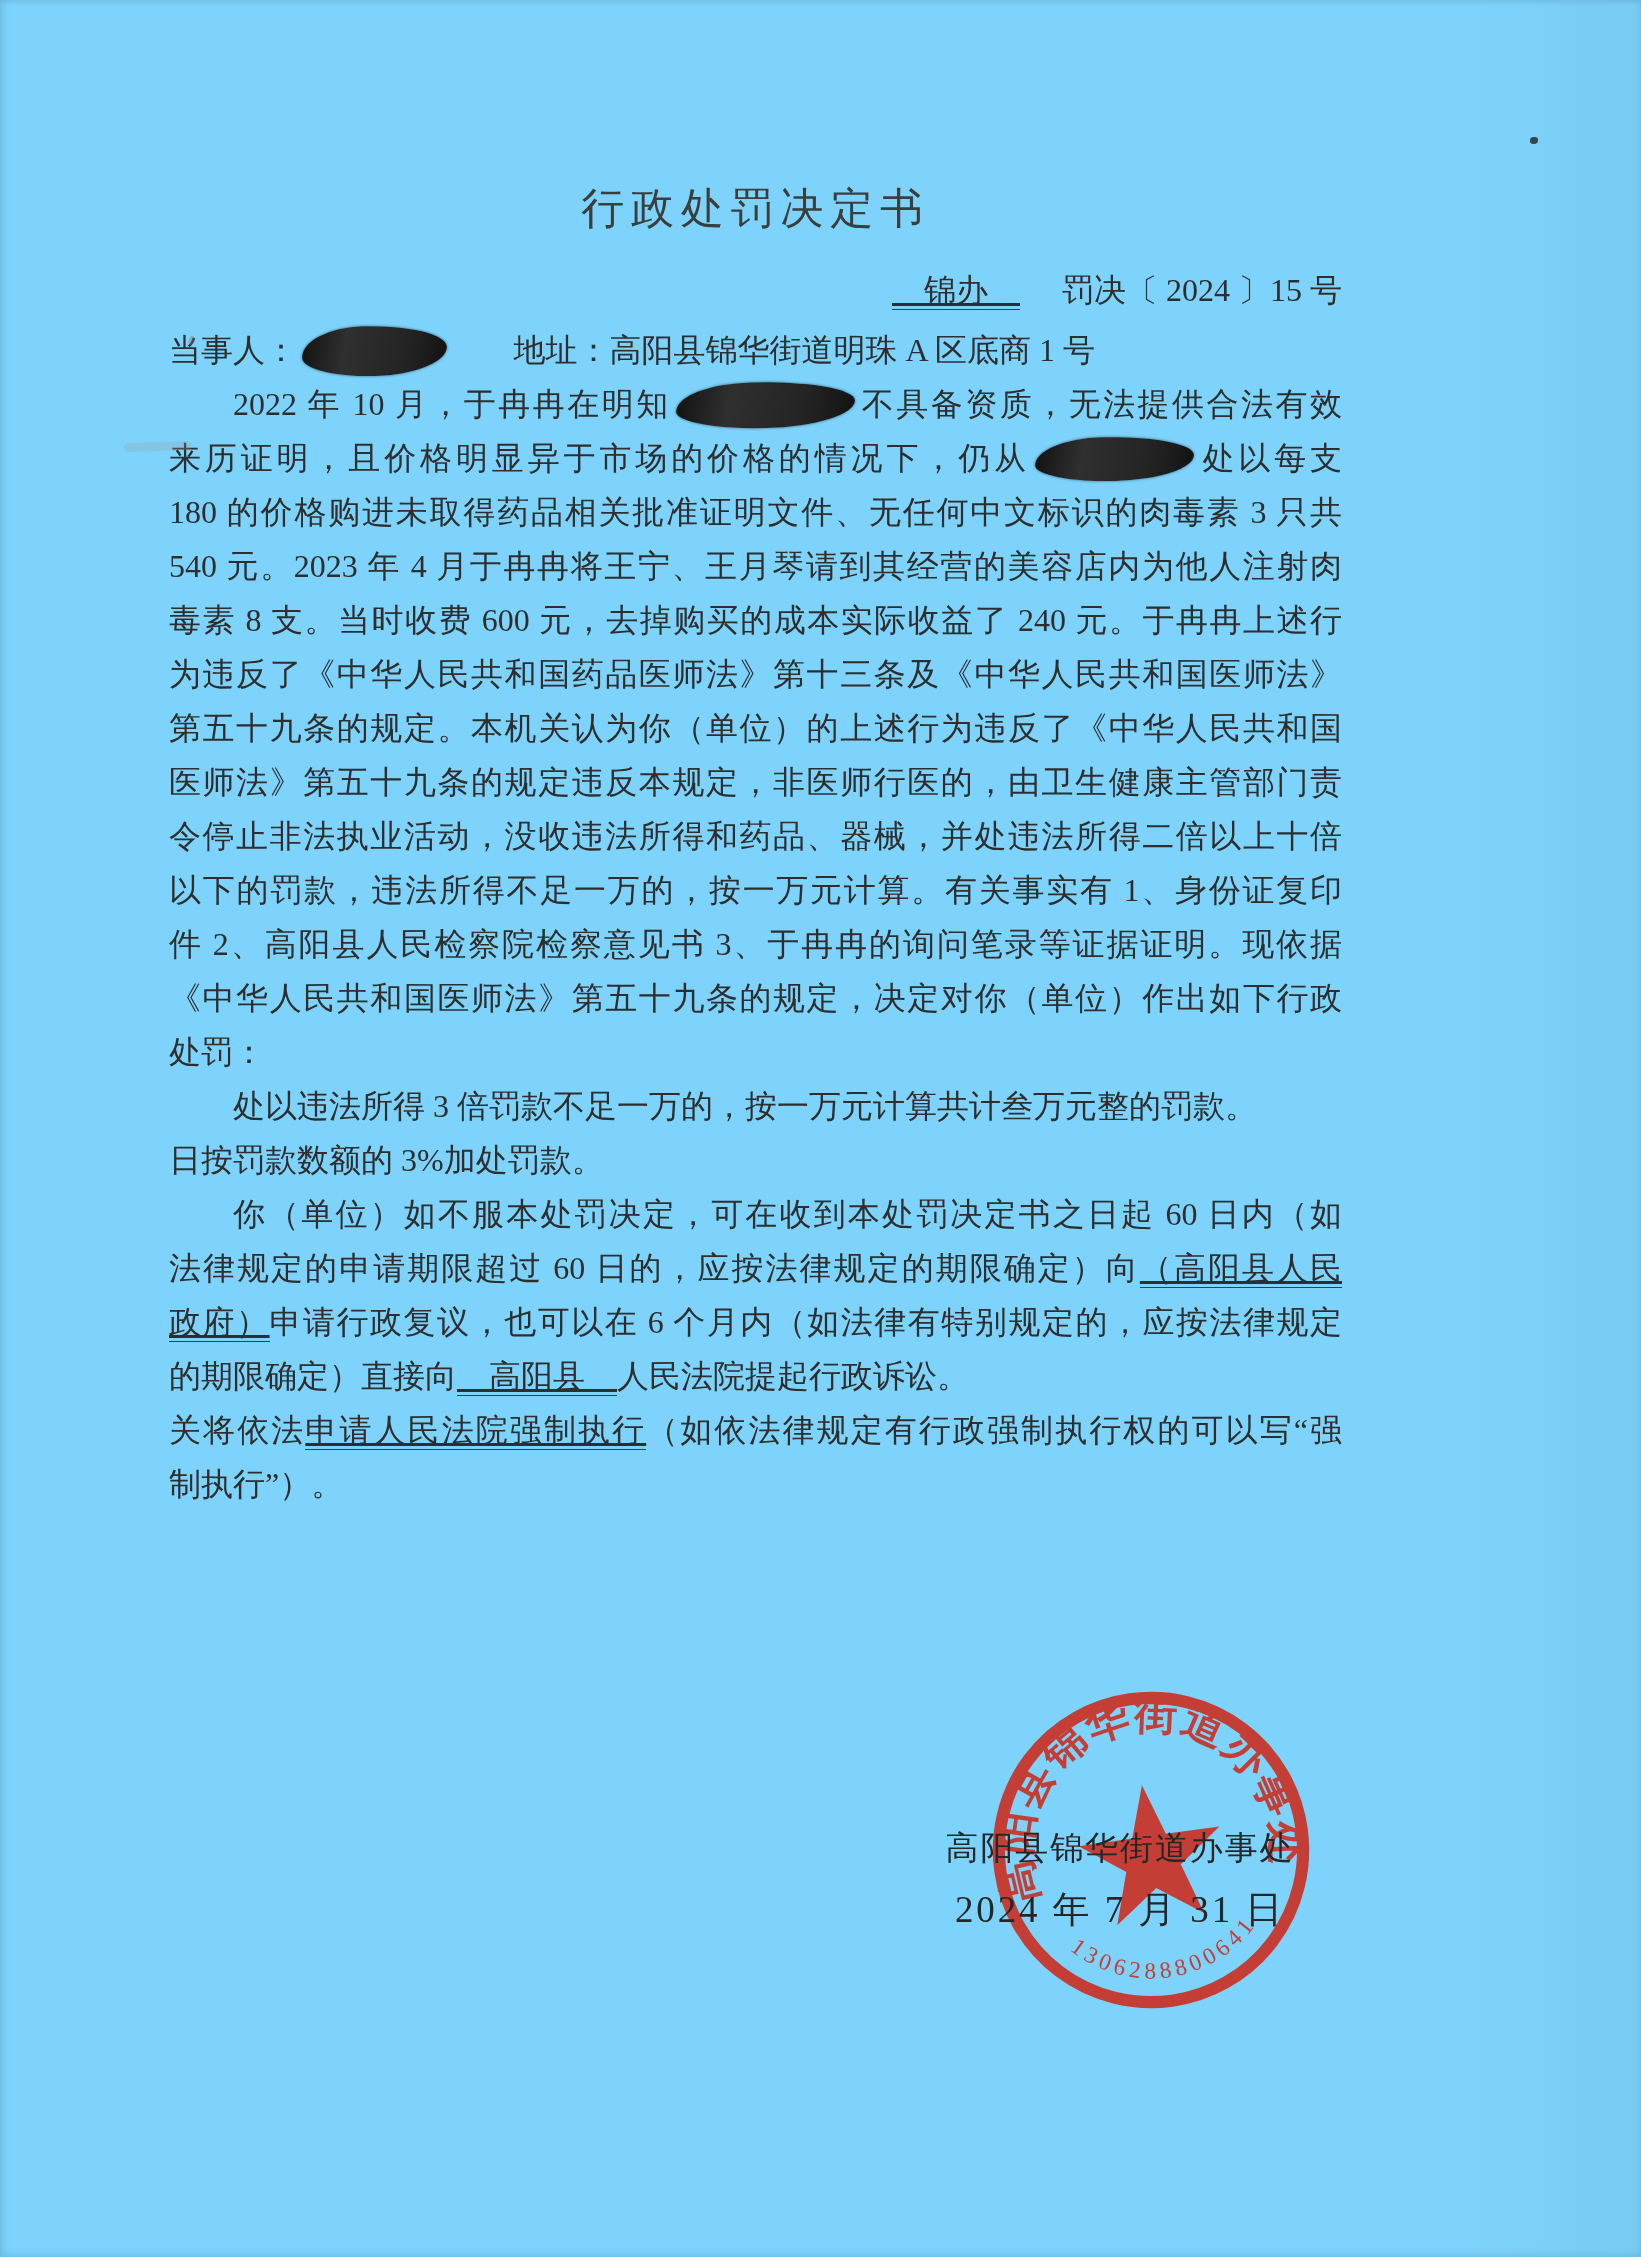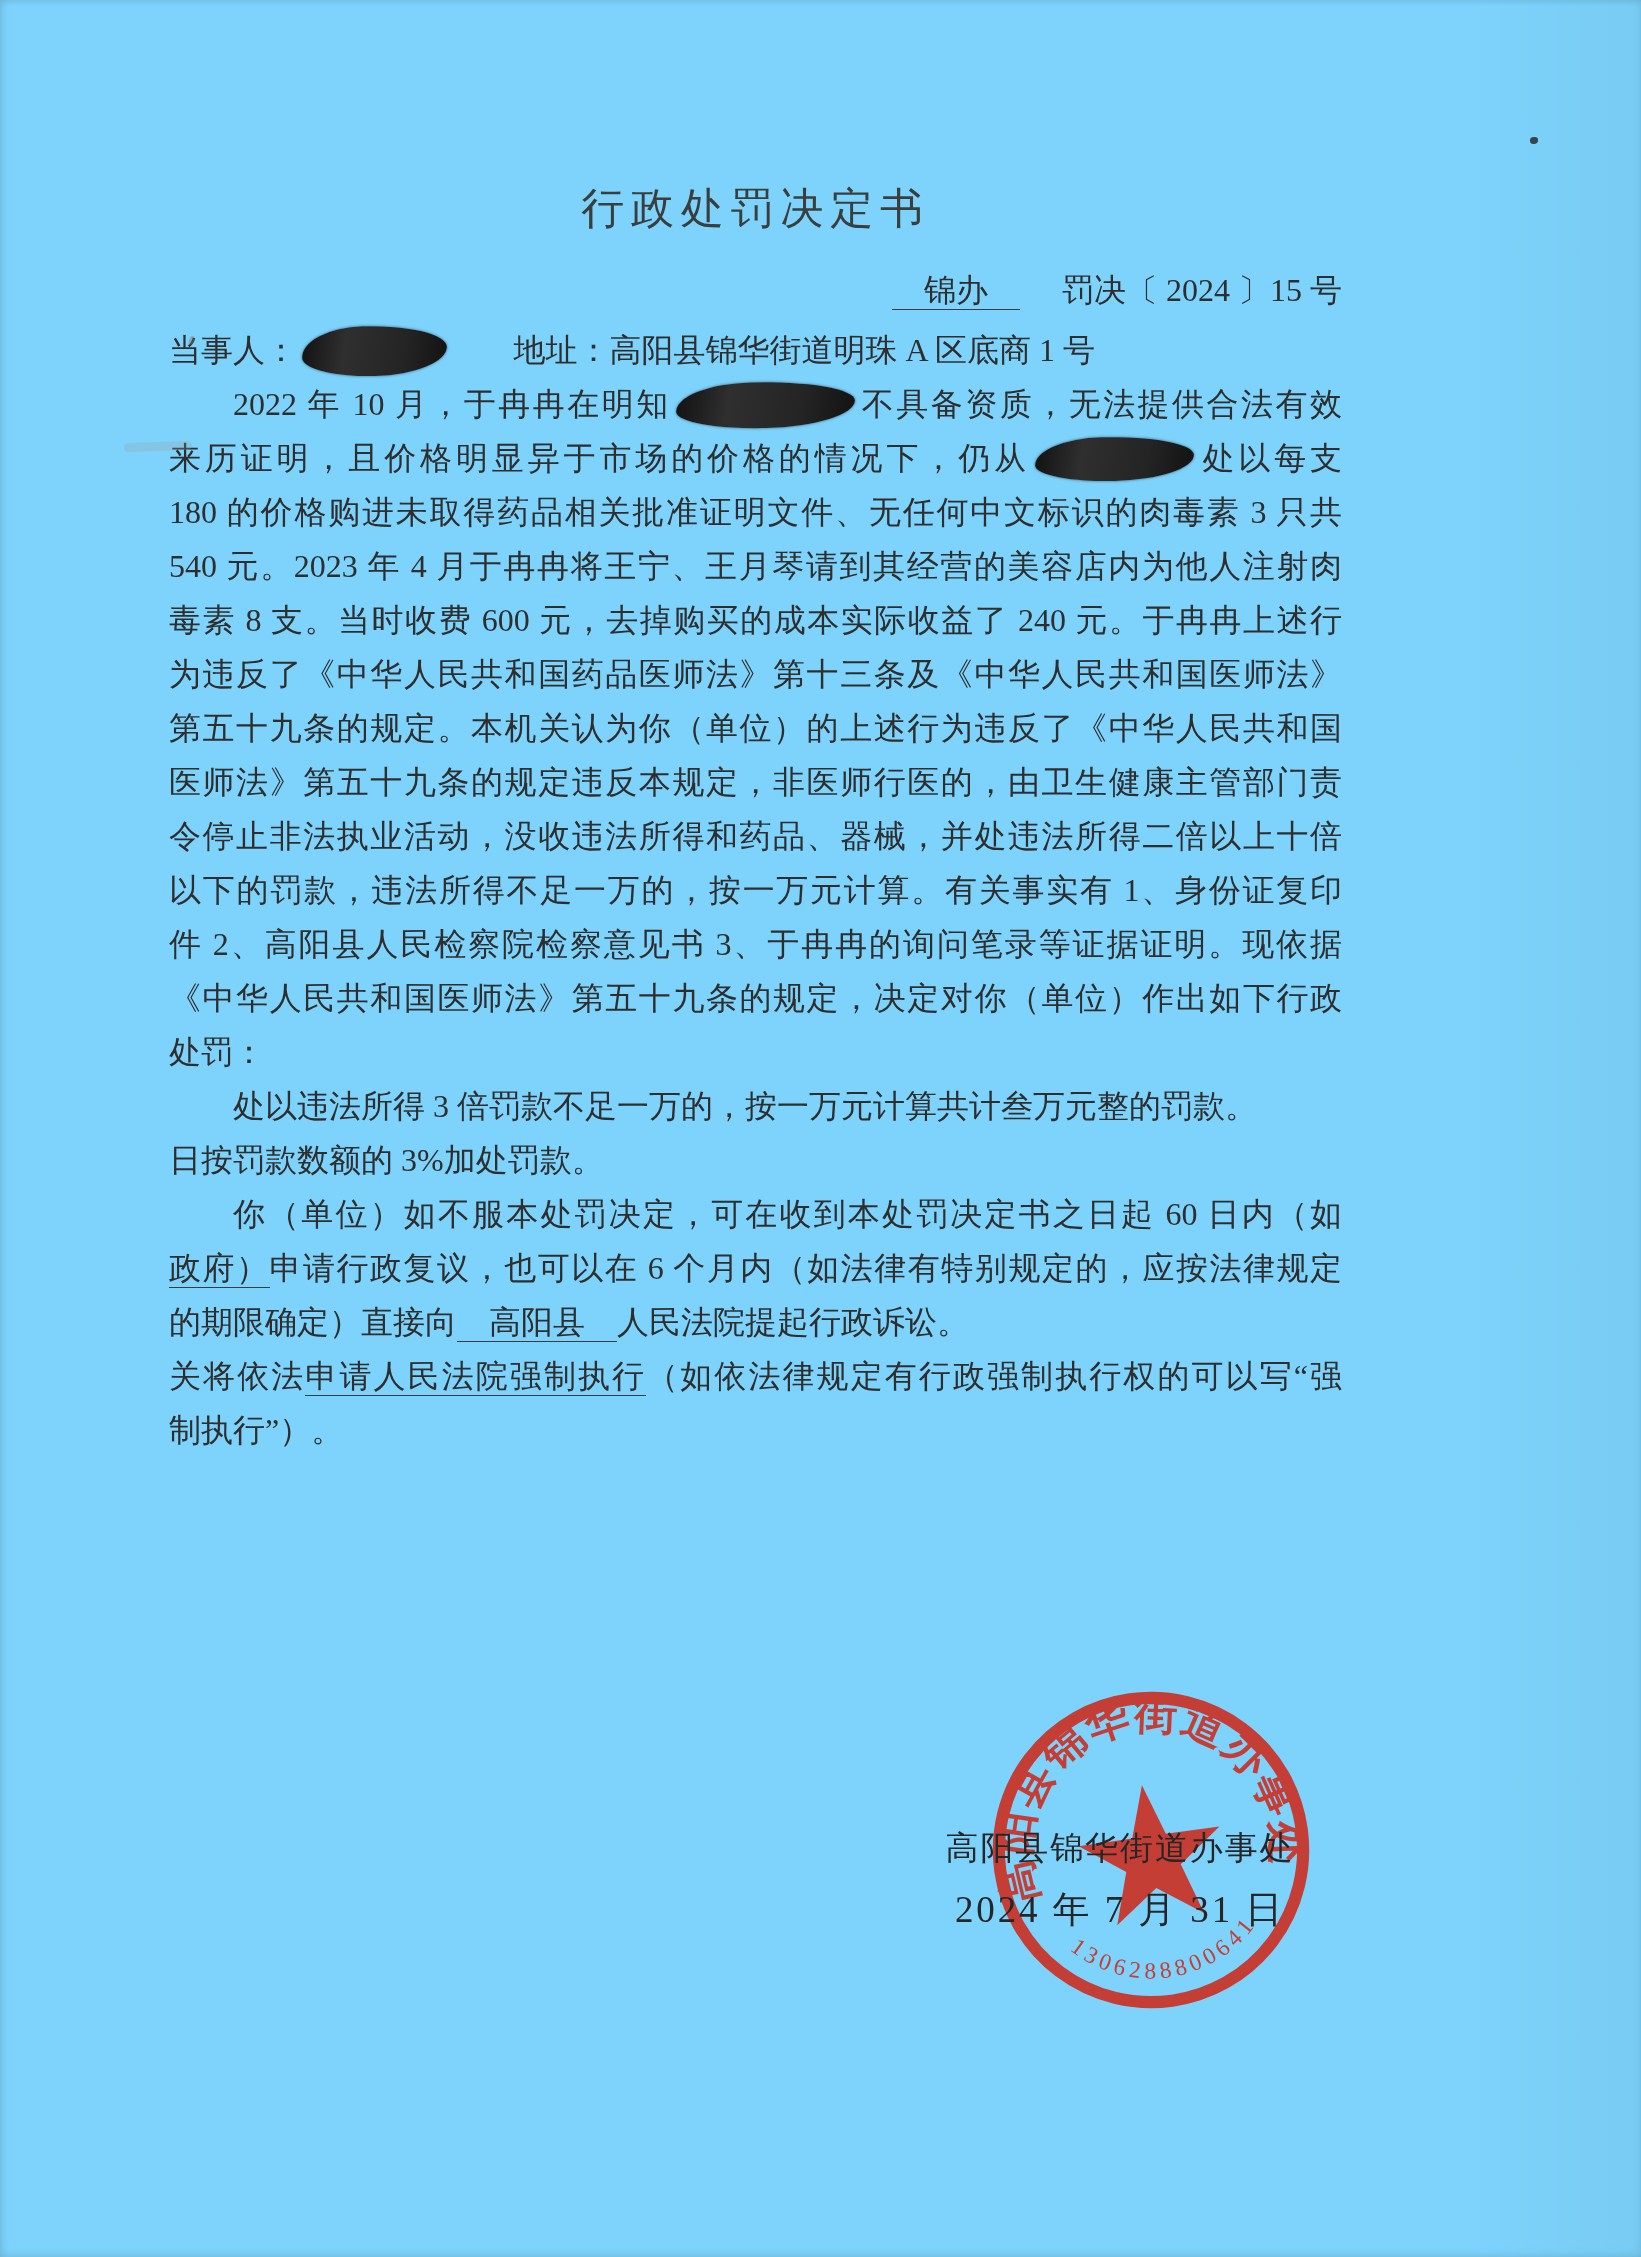--- a/index.html
+++ b/index.html
@@ -14,21 +14,21 @@
   .page::after{ content:''; position:absolute; right:0; top:0; bottom:0; width:174px; pointer-events:none;
     background:linear-gradient(to right, rgba(0,0,0,0), rgba(0,0,0,.035)); }
   .content { position:absolute; left:169px; top:180px; width:1173px; }
   .title { text-align:center; font-size:43px; line-height:58px; letter-spacing:6.8px; color:#3a3f3e; }
   .docno { margin-top:25px; }
   .lines .line:first-child { margin-bottom:5.8px; margin-top:11.6px; }
   .line { min-height:54px; line-height:54px; font-size:32px; white-space:pre-wrap; }
   .j { text-align:justify; text-align-last:justify; -moz-text-align-last:justify; }
   .ind { padding-left:64px; }
   .right { text-align:right; }
-  .ul { border-bottom:1.9px solid #3c3c3c; padding-bottom:1px; }
+  .ul { border-bottom:1.9px solid #3c3c3c; padding-bottom:1px;text-decoration:underline; }
   .gapseg { display:inline-block; }
   .redact {
     display:inline-block; vertical-align:middle; margin:-5.8px 4.8px 0 4.8px;
     background:linear-gradient(100deg,#111 0%,#2f2f2f 30%,#242424 70%,#121212 100%);
     border-radius:42% 58% 50% 50% / 60% 45% 55% 40%;
     box-shadow:0 0 2.9px rgba(0,0,0,.55);
     transform:rotate(-1.5deg);
   }
   .redact.digits {
     display:inline-flex; align-items:center; justify-content:center;
@@ -70,20 +70,21 @@
         <div class="line j">第五十九条的规定。本机关认为你（单位）的上述行为违反了《中华人民共和国</div>
         <div class="line j">医师法》第五十九条的规定违反本规定，非医师行医的，由卫生健康主管部门责</div>
         <div class="line j">令停止非法执业活动，没收违法所得和药品、器械，并处违法所得二倍以上十倍</div>
         <div class="line j">以下的罚款，违法所得不足一万的，按一万元计算。有关事实有 1、身份证复印</div>
         <div class="line j">件 2、高阳县人民检察院检察意见书 3、于冉冉的询问笔录等证据证明。现依据</div>
         <div class="line j">《中华人民共和国医师法》第五十九条的规定，决定对你（单位）作出如下行政</div>
         <div class="line">处罚：</div>
         <div class="line ind">处以违法所得 3 倍罚款不足一万的，按一万元计算共计叁万元整的罚款。</div>
         <div class="line">日按罚款数额的 3%加处罚款。</div>
         <div class="line j ind">你（单位）如不服本处罚决定，可在收到本处罚决定书之日起 60 日内（如</div>
+        <div class="line j">法律规定的申请期限超过 60 日的，应按法律规定的期限确定）向<span class="ul">（高阳县人民</span></div>
         <div class="line j"><span class="ul">政府）</span>申请行政复议，也可以在 6 个月内（如法律有特别规定的，应按法律规定</div>
         <div class="line">的期限确定）直接向<span class="ul">　高阳县　</span>人民法院提起行政诉讼。</div>
         <div class="line j">关将依法<span class="ul">申请人民法院强制执行</span>（如依法律规定有行政强制执行权的可以写“强</div>
         <div class="line">制执行”）。</div>
       </div>
   </div>
 
   <div class="sig">
     <div class="sig-org">高阳县锦华街道办事处</div>
     <div class="sig-date">2024 年 7 月 31 日</div>

